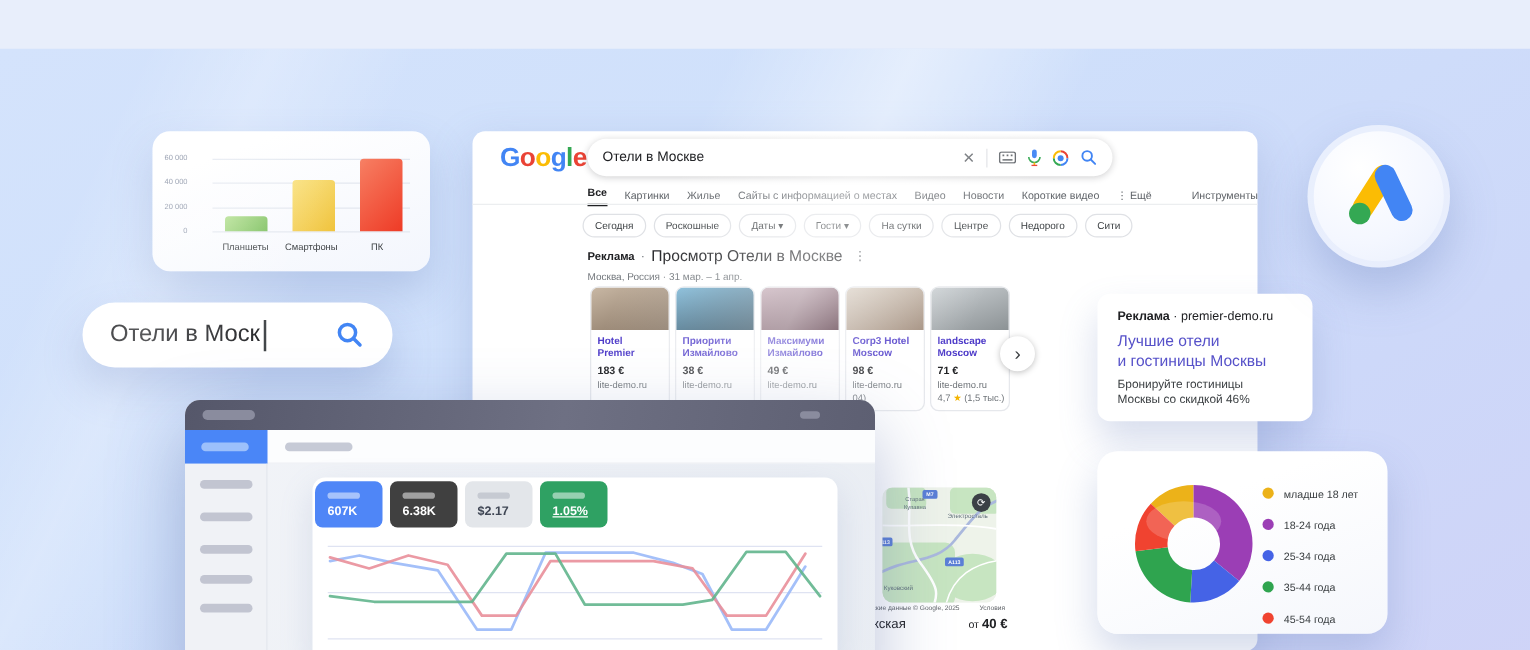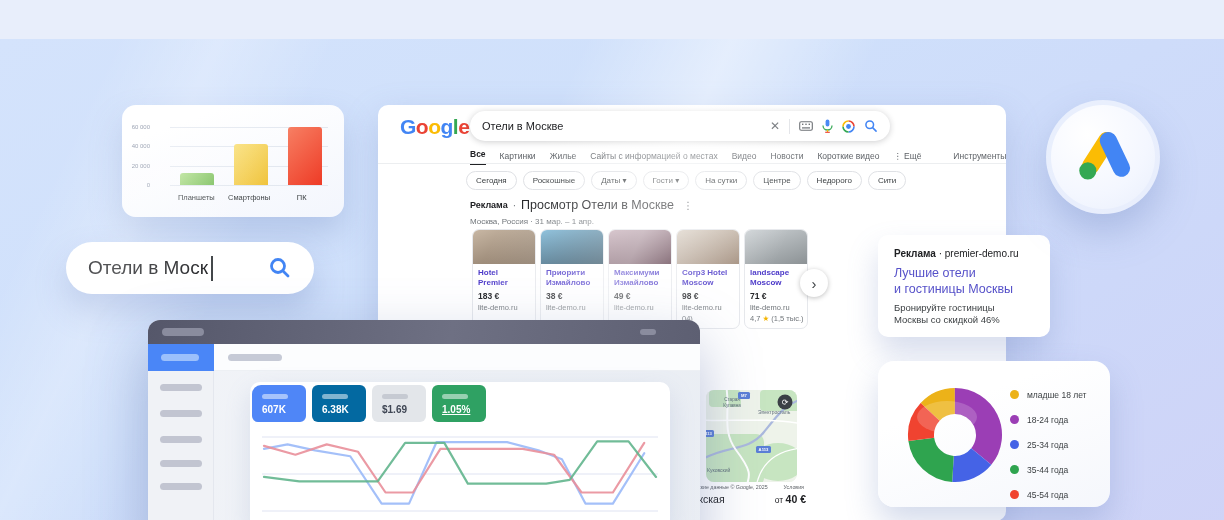--- a/index.html
+++ b/index.html
@@ -383,27 +383,27 @@
         <span class="sb-pill" style="top: 65px;"></span>
         <span class="sb-pill" style="top: 89px;"></span>
         <span class="sb-pill" style="top: 112px;"></span>
       </div>
     <div class="w-card">
       <div class="stat-row" id="stat-row">
           <div class="stat" style="background: rgb(79, 134, 247);">
             <span class="pill" style="background: rgba(255, 255, 255, 0.5);"></span>
             <span class="val" style="color: rgb(255, 255, 255);">607K</span>
           </div>
-          <div class="stat" style="background: #0369a1;">
+          <div class="stat" style="background: #404040;">
             <span class="pill" style="background: rgba(255, 255, 255, 0.5);"></span>
             <span class="val" style="color: rgb(255, 255, 255);">6.38K</span>
           </div>
           <div class="stat" style="background: rgb(227, 230, 234);">
             <span class="pill" style="background: rgb(198, 202, 210);"></span>
-            <span class="val" style="color: rgb(63, 70, 84);">$1.69</span>
+            <span class="val" style="color: rgb(63, 70, 84);">$2.17</span>
           </div>
           <div class="stat" style="background: rgb(47, 161, 99);">
             <span class="pill" style="background: rgba(255, 255, 255, 0.5);"></span>
             <span class="val" style="color: rgb(255, 255, 255); text-decoration: underline;">1.05%</span>
           </div>
         </div>
       <svg class="line-svg" id="line-chart" width="396" height="86" viewBox="0 0 396 86">
           <line x1="0" y1="5" x2="396" y2="5" stroke="#dfe3f2" stroke-width="1"></line>
           <line x1="0" y1="42" x2="396" y2="42" stroke="#dfe3f2" stroke-width="1"></line>
           <line x1="0" y1="79" x2="396" y2="79" stroke="#dfe3f2" stroke-width="1"></line>

